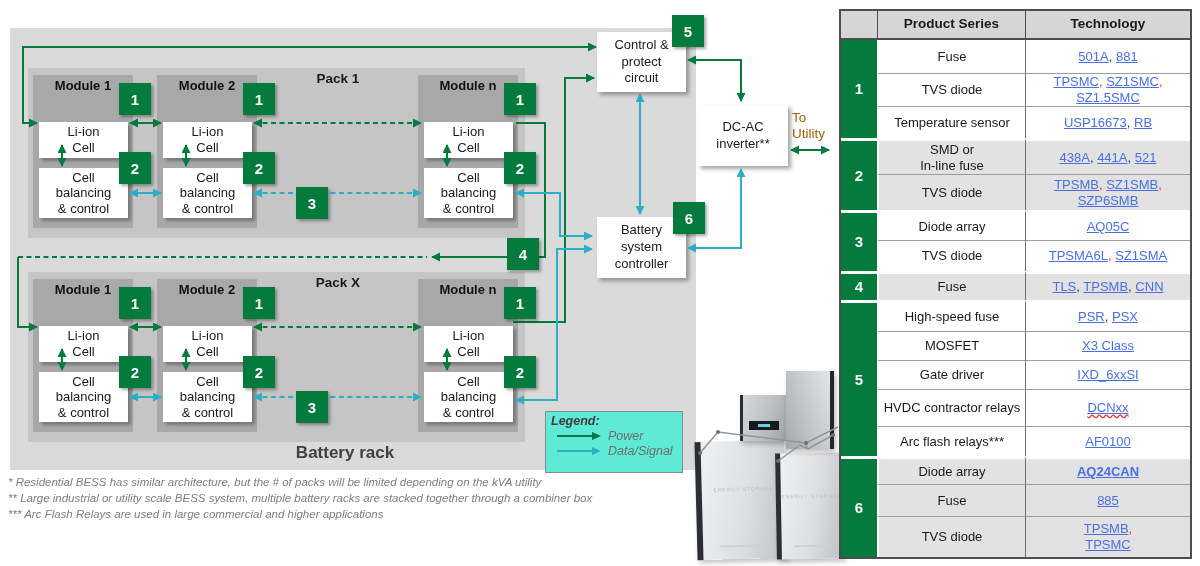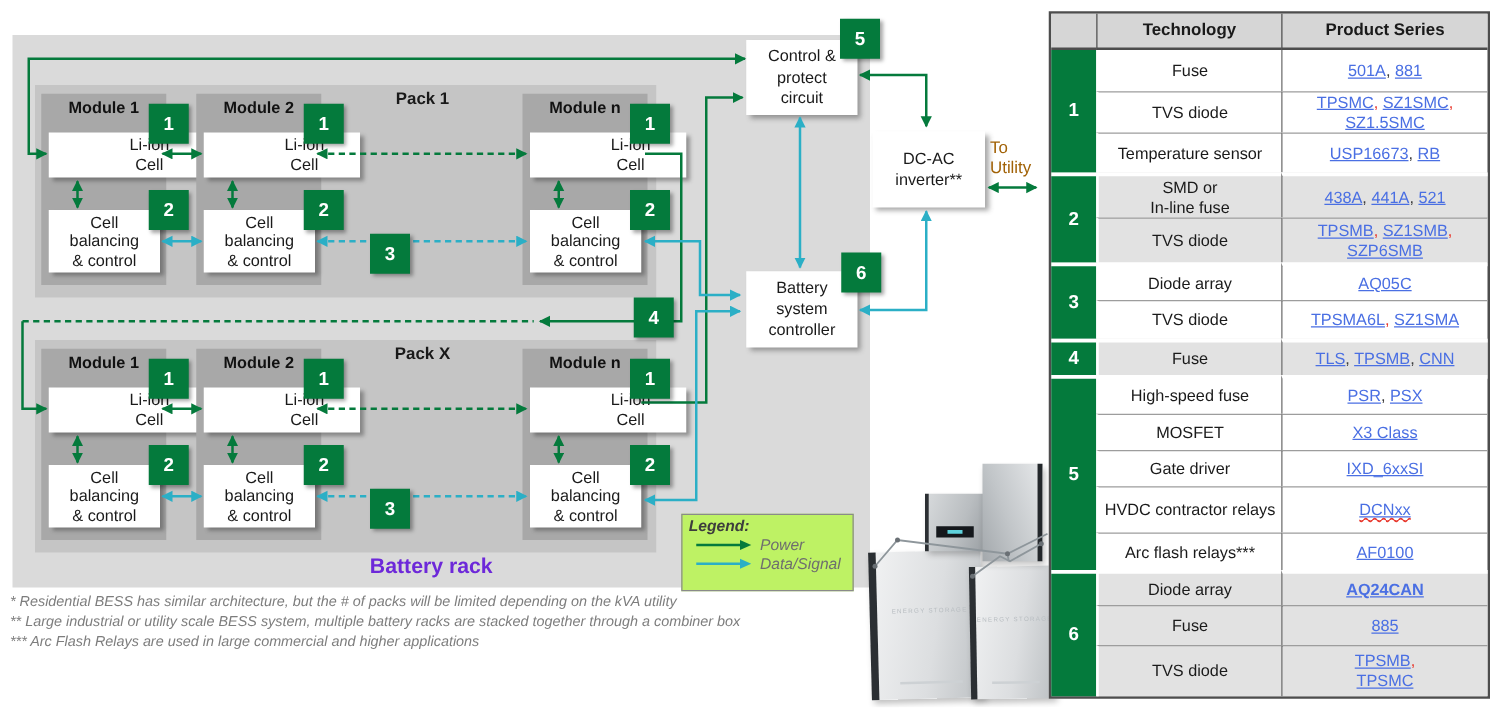--- a/index.html
+++ b/index.html
@@ -12,43 +12,43 @@
   .pack{position:absolute;left:28px;width:497px;height:170px;background:#c5c5c5;}
   .pack-label{position:absolute;left:250px;top:3px;width:120px;text-align:center;
               font-weight:bold;font-size:13.5px;color:#1a1a1a;}
   .module{position:absolute;top:7px;width:100px;height:153px;background:#a8a8a8;}
   .module-title{position:absolute;left:0;top:3px;width:100%;text-align:center;
                 font-weight:bold;font-size:13px;color:#111;}
   .wbox{position:absolute;left:6px;width:89px;background:#ffffff;color:#1a1a1a;
         font-size:13px;line-height:1.2;text-align:center;display:flex;
         align-items:center;justify-content:center;
         box-shadow:3px 3px 3px rgba(60,60,60,.45);}
-  .cell-box{top:31px;height:36px;padding-left:36px;}
+  .cell-box{top:47px;height:36px;}
   .bal-box{top:93px;height:50px;}
   .battery-rack-label{position:absolute;left:150px;top:443px;width:390px;text-align:center;
-                      font-weight:bold;font-size:17px;color:#6d28d9;}
+                      font-weight:bold;font-size:17px;color:#404040;}
 
   
   .ctrl-box{position:absolute;background:#fff;color:#1a1a1a;font-size:13px;line-height:1.3;
             text-align:center;display:flex;align-items:center;justify-content:center;
             box-shadow:3px 3px 4px rgba(60,60,60,.45);}
   .cpbox{left:597px;top:32px;width:89px;height:60px;}
   .invbox{left:698px;top:105px;width:90px;height:61px;}
   .bscbox{left:597px;top:217px;width:89px;height:61px;}
   .to-utility{position:absolute;left:792px;top:110px;font-size:13.5px;color:#a16207;line-height:1.2;}
 
   
   .badge{position:absolute;width:32px;height:32px;background:#047a3c;color:#fff;
          font-weight:bold;font-size:15px;display:flex;align-items:center;justify-content:center;
          box-shadow:2px 2px 3px rgba(0,0,0,.35);z-index:30;}
 
   .wires{position:absolute;left:0;top:0;z-index:20;pointer-events:none;}
 
   
-  .legend{position:absolute;left:545px;top:411px;width:136px;height:60px;background:#bef264;
+  .legend{position:absolute;left:545px;top:411px;width:136px;height:60px;background:#5eead4;
           border:1px solid #8a8a8a;z-index:25;font-style:italic;}
   .legend-title{font-weight:bold;font-size:12.5px;color:#3d3d3d;padding:2px 0 0 5px;}
   .legend-row{display:flex;align-items:center;gap:6px;padding:1px 0 0 10px;
               font-size:12.5px;color:#6e6e6e;}
 
   
   .footnotes{position:absolute;left:8px;top:474px;font-style:italic;font-size:11.5px;
              color:#7d7d7d;line-height:16px;}
 
   
@@ -281,22 +281,22 @@
           <circle cx="118" cy="108" r="2"></circle>
         <circle cx="90" cy="126" r="2"></circle>
           <circle cx="145" cy="100" r="2"></circle>
         <circle cx="12" cy="118" r="2"></circle>
       </g>
     </svg>
   </div>
 
   <div class="ptable" id="ptable" style="grid-template-rows: 29px 33px 33px 32px 36px 36px 30px 31px 29px 31px 29px 29px 37px 30px 28px 32px 41px;">
     <div class="hcell"></div>
+    <div class="hcell hsep">Product Series</div>
     <div class="hcell hsep">Technology</div>
-    <div class="hcell hsep">Product Series</div>
   <div class="numcell" style="grid-area: 2 / 1 / 5;">1</div>
       <div class="techcell pre" style="grid-area: 2 / 2;">Fuse</div>
       <div class="sercell" style="grid-area: 2 / 3;">
         <span><a class="plink">501A</a><span class="sep">,</span> <a class="plink">881</a></span>
       </div>
       <div class="techcell pre rsep" style="grid-area: 3 / 2;">TVS diode</div>
       <div class="sercell rsep" style="grid-area: 3 / 3;">
         <span><a class="plink">TPSMC</a><span class="sep red">,</span> <a class="plink">SZ1SMC</a><span class="sep red">,</span><br><a class="plink">SZ1.5SMC</a></span>
       </div>
       <div class="techcell pre rsep" style="grid-area: 4 / 2;">Temperature sensor</div>

